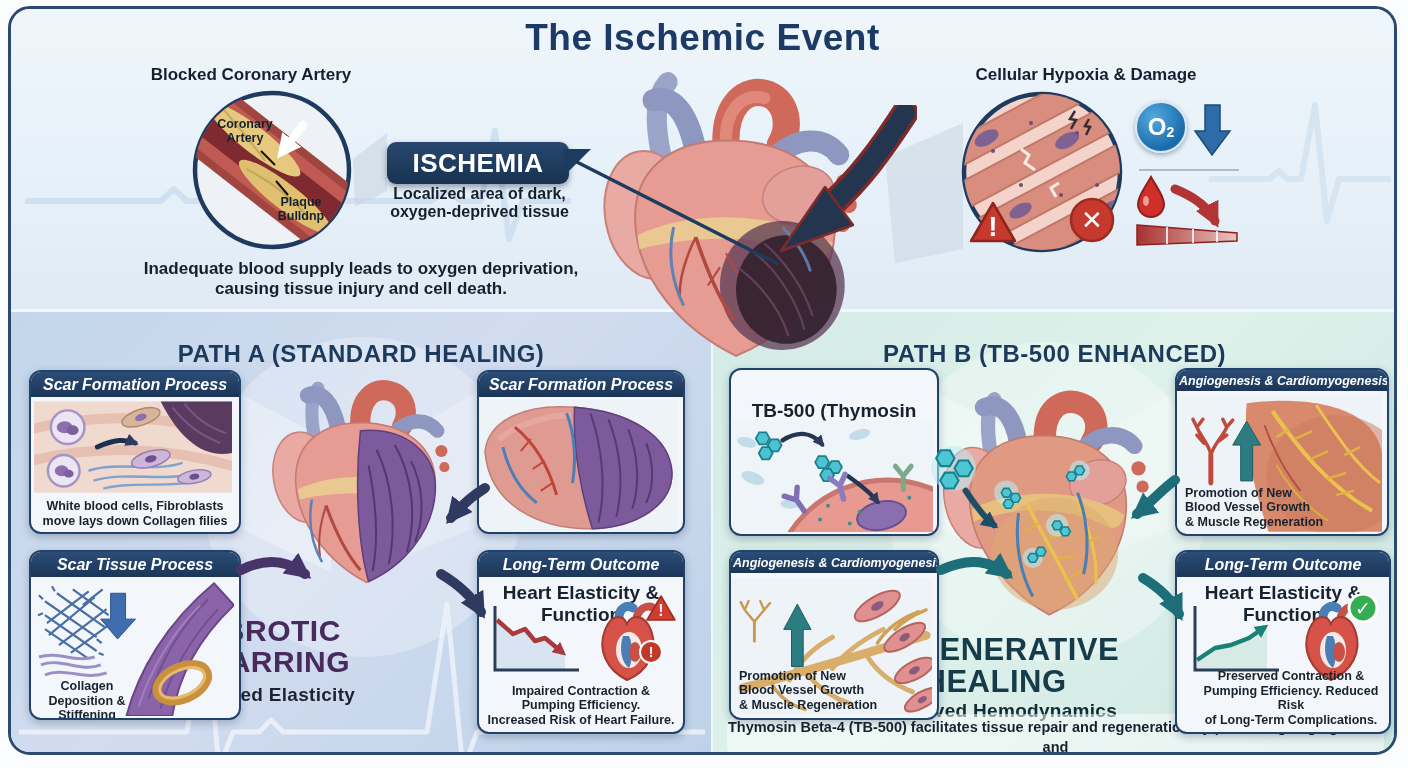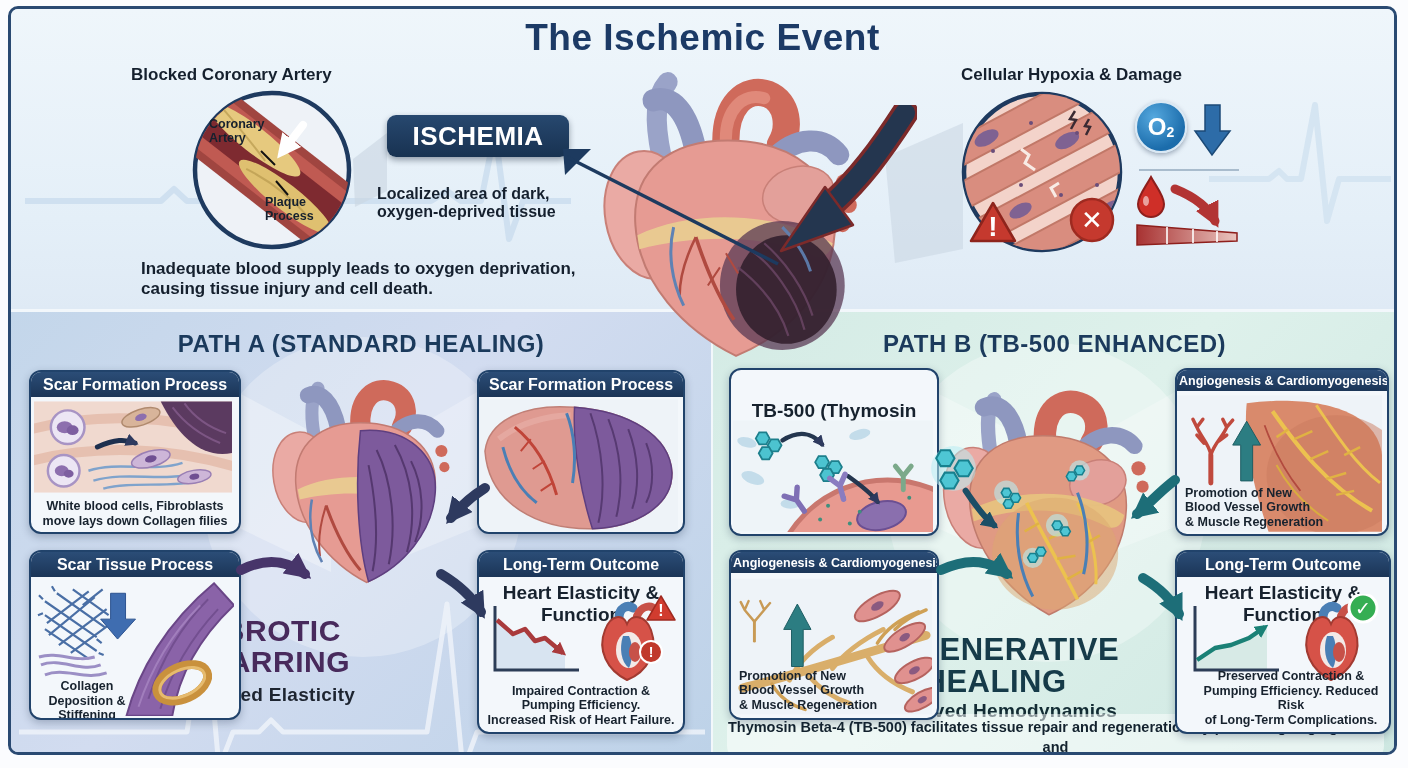--- a/index.html
+++ b/index.html
@@ -1,37 +1,37 @@
 <!DOCTYPE html>
 <html><head>
 <meta charset="utf-8">
 <style>
   html,body{margin:0;padding:0;width:1408px;height:768px;overflow:hidden;background:#fbfcfe;
     font-family:"Liberation Sans","DejaVu Sans",sans-serif;}
   .abs{position:absolute;}
   #frame{position:absolute;left:8px;top:6px;width:1383px;height:743px;border:3px solid #2a4a72;
-    border-radius:10px;overflow:hidden;background:#e9f2f9;}
+    border-radius:22px;overflow:hidden;background:#e9f2f9;}
   .panel{position:absolute;}
   #top-panel{left:0;top:0;width:100%;height:300px;background:linear-gradient(180deg,#eff6fb 0%,#e4eff8 70%,#dfeaf5 100%);}
   #panel-a{left:0;top:300px;width:700px;height:443px;background:linear-gradient(135deg,#c3d6ea 0%,#d2dcf0 45%,#bdd2e8 100%);border-top:3px solid #f2f7fb;}
   #panel-b{left:700px;top:300px;width:683px;height:443px;background:linear-gradient(135deg,#d4ebe5 0%,#def1eb 45%,#cde7e1 100%);border-top:3px solid #f2f7fb;border-left:2px solid #f2f7fb;}
   .h1{font-weight:700;color:#1c3a66;font-size:37px;text-align:center;letter-spacing:.5px;}
-  .path-title{position:absolute;left:0;right:0;top:18px;text-align:center;font-weight:700;font-size:24px;color:#1b3a5c;letter-spacing:.5px;}
-  .lbl{font-weight:700;color:#15202e;text-align:left;white-space:pre-line;}
+  .path-title{position:absolute;left:0;right:0;top:28px;text-align:center;font-weight:700;font-size:24px;color:#1b3a5c;letter-spacing:.5px;}
+  .lbl{font-weight:700;color:#15202e;text-align:center;white-space:pre-line;}
   .info-box{position:absolute;border:2.5px solid #21436b;border-radius:12px;background:#f3f7fb;
     box-shadow:0 3px 8px rgba(20,40,70,.28);overflow:hidden;z-index:3;}
   .info-box .hdr{background:linear-gradient(180deg,#2b4d77,#1b3557);color:#fff;font-weight:700;
-    text-align:center;padding:4px 2px 3px;font-size:16px;white-space:nowrap;}
+    text-align:center;padding:4px 2px 3px;font-size:16px;white-space:nowrap;font-style:italic;}
   .hdr-sm{font-size:12.5px !important;}
   .hdr-mm{font-size:15.5px !important;letter-spacing:.3px;}
   .box-sub{position:absolute;left:0;right:0;top:30px;text-align:center;font-weight:700;font-size:19px;color:#17222e;}
   .caption{position:absolute;font-weight:700;font-size:12.5px;line-height:1.16;color:#17222e;text-align:center;white-space:pre-line;margin-top:41px;}
   .result-title{position:absolute;text-align:center;font-weight:700;white-space:pre-line;line-height:1.04;letter-spacing:.5px;}
   .result-sub{font-weight:600;font-size:19px;letter-spacing:.3px;}
-  #ischemia-box{position:absolute;left:376px;top:106px;width:182px;height:42px;background:linear-gradient(180deg,#27486f,#183251);
+  #ischemia-box{position:absolute;left:376px;top:133px;width:182px;height:42px;background:linear-gradient(180deg,#27486f,#183251);
     border-radius:9px;color:#fff;font-weight:700;font-size:26px;display:flex;align-items:center;justify-content:center;
     box-shadow:0 3px 6px rgba(10,25,45,.4);z-index:7;letter-spacing:.5px;}
   #o2-circle{position:absolute;left:1124px;top:92px;width:48px;height:48px;border-radius:50%;
     background:radial-gradient(circle at 35% 30%,#55a8de,#1b6cab 70%);border:2.5px solid #d9e8f4;
     color:#fff;font-weight:700;font-size:24px;display:flex;align-items:center;justify-content:center;
     box-shadow:0 2px 5px rgba(10,30,60,.35);}
   #o2-circle sub{font-size:14px;margin-top:10px;}
   #footnote{position:absolute;left:14px;right:12px;top:402px;height:42px;background:rgba(255,255,255,.5);
     border-radius:14px;text-align:center;font-weight:700;font-size:14.5px;line-height:1.35;color:#13222e;
     white-space:pre-line;padding-top:4px;z-index:2;}
@@ -100,21 +100,21 @@
           <path d="M0,62 Q40,70 70,78 M60,96 Q100,88 140,96" stroke="#b89a4e" stroke-width="2" fill="none" opacity="0.7"></path>
         </g>
         <line x1="70" y1="62" x2="84" y2="76" stroke="#111" stroke-width="2"></line>
         <line x1="97" y1="106" x2="85" y2="92" stroke="#111" stroke-width="2"></line>
         <line x1="112" y1="36" x2="92" y2="62" stroke="#ffffff" stroke-width="8" stroke-linecap="round" marker-end="url(#mWhite)"></line>
       </g>
     </svg>
     <div class="abs lbl" style="left:198px;top:108px;width:72px;font-size:12.5px">Coronary
 Artery</div>
     <div class="abs lbl" style="left:254px;top:186px;width:72px;font-size:12.5px">Plaque
-Process</div>
+Bulldnp</div>
 
     <div id="ischemia-box">
         <span>ISCHEMIA</span>
       </div>
     <div class="abs lbl" style="left:366px;top:176px;width:205px;font-size:16px">Localized area of dark,
 oxygen-deprived tissue</div>
 
     <div class="abs lbl" style="left:950px;top:56px;width:250px;font-size:17px">Cellular Hypoxia &amp; Damage</div>
 
     <div class="abs lbl" style="left:130px;top:250px;width:440px;font-size:17px">Inadequate blood supply leads to oxygen deprivation,

